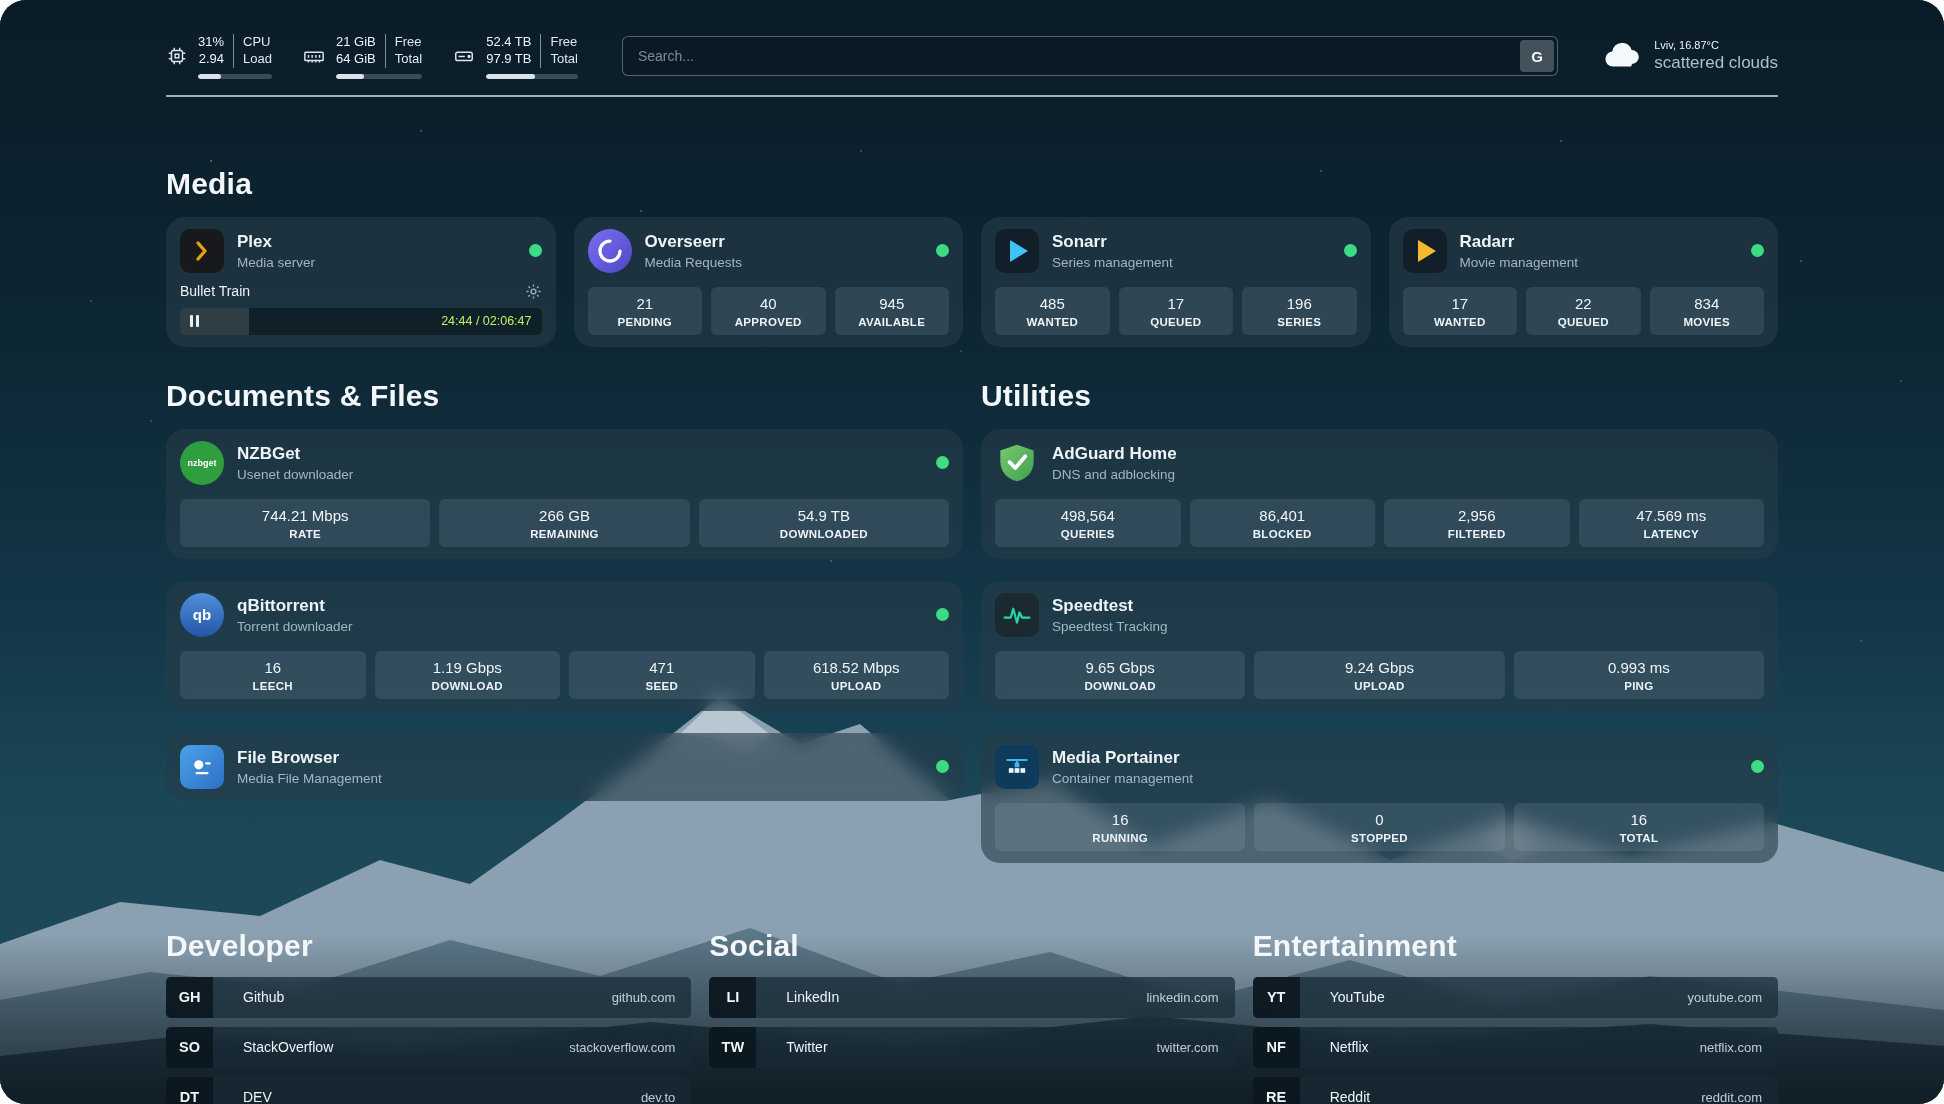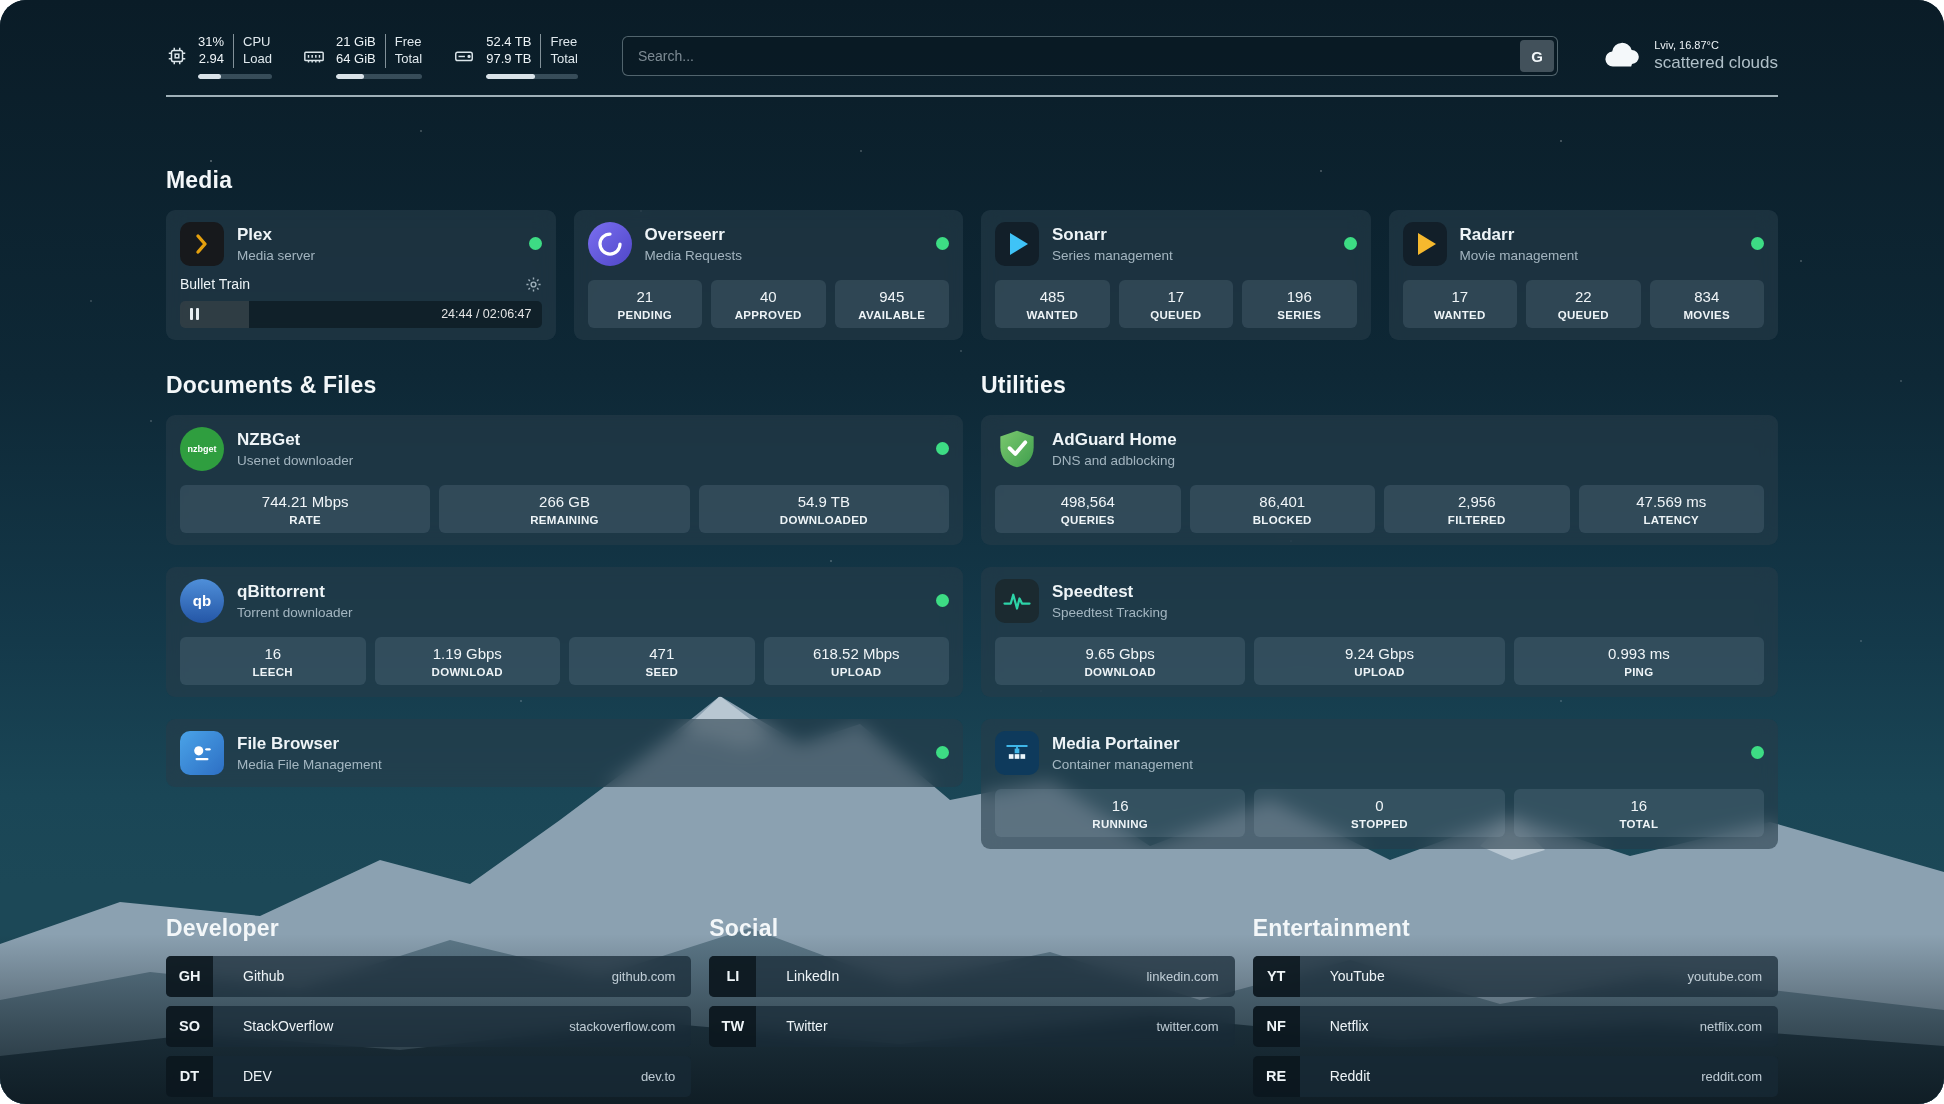--- a/index.html
+++ b/index.html
@@ -40,30 +40,30 @@
   .search input { flex:1; background:transparent; border:none; outline:none; color:#eef4f7; font-size:14px; padding:0 12px; font-family:inherit; }
   .search input::placeholder { color:rgba(200,212,220,.6); }
   .g-btn { width:34px; height:32px; border:none; border-radius:4px; background:rgba(215,228,235,.28); color:#f2f7fa; font-size:15px; font-weight:700; cursor:pointer; }
 
   .weather { display:flex; align-items:center; gap:12px; }
   .weather-loc { font-size:11px; }
   .weather-cond { font-size:17px; color:rgba(205,220,228,.85); margin-top:2px; }
 
   .divider { height:2px; background:rgba(210,225,232,.75); margin-top:16px; }
 
-  .section-title { font-size:23px; font-weight:600; letter-spacing:.2px; color:#f3f7f9; }
+  .section-title { font-size:30px; font-weight:600; letter-spacing:.2px; color:#f3f7f9; }
   .title-media { margin-top:70px; }
   .title-col { margin-bottom:16px; }
 
   
   .media-grid { display:grid; grid-template-columns:repeat(4,1fr); gap:18px; margin-top:16px; }
   .two-col { display:grid; grid-template-columns:1fr 1fr; gap:18px; margin-top:32px; }
   .col-cards { display:flex; flex-direction:column; gap:22px; }
 
-  .card { background:rgba(38,60,74,.6); backdrop-filter:blur(9px); border-radius:9px; padding:12px 14px; display:flex; flex-direction:column; }
+  .card { background:rgba(38,60,74,.6); backdrop-filter:blur(9px); border-radius:19px; padding:12px 14px; display:flex; flex-direction:column; }
   .card-head { display:flex; align-items:center; gap:13px; }
   .app-icon { width:44px; height:44px; border-radius:10px; flex:none; display:flex; align-items:center; justify-content:center; overflow:hidden; }
   .app-name { font-size:17px; font-weight:600; }
   .app-sub { font-size:13.5px; color:rgba(196,212,222,.8); margin-top:3px; }
   .status-dot { width:13px; height:13px; border-radius:50%; background:#3ddc84; margin-left:auto; flex:none; }
 
   .stat-grid { display:grid; gap:9px; margin-top:auto; padding-top:14px; }
   .cols-3 { grid-template-columns:repeat(3,1fr); }
   .cols-4 { grid-template-columns:repeat(4,1fr); }
   .stat { background:rgba(190,215,230,.12); border-radius:6px; text-align:center; padding:8px 4px 7px; }
@@ -71,21 +71,21 @@
   .stat-label { font-size:11.5px; font-weight:700; margin-top:4px; letter-spacing:.3px; }
 
   
   .player { margin-top:auto; padding-top:10px; }
   .player-top { display:flex; align-items:center; justify-content:space-between; font-size:14px; }
   .gear { color:rgba(200,215,225,.75); display:flex; cursor:pointer; }
   .player-bar { position:relative; margin-top:8px; height:27px; background:rgba(8,18,24,.55); border-radius:5px; display:flex; align-items:center; padding:0 10px; overflow:hidden; font-size:12.5px; }
   .player-fill { position:absolute; left:0; top:0; bottom:0; background:rgba(255,255,255,.13); }
   .pause { display:flex; gap:3px; z-index:1; }
   .pause i { display:block; width:3px; height:12px; background:#e8eff3; border-radius:1px; }
-  .player-time { margin-left:auto; z-index:1; color:#e5e5e5; }
+  .player-time { margin-left:auto; z-index:1; color:#bef264; }
 
   
   .icon-plex { background:#17191c; }
   .icon-overseerr { border-radius:50%; background:linear-gradient(135deg,#7b6ff0,#4f46c8); }
   .icon-sonarr,.icon-radarr { background:#121f29; }
   .tri { width:0; height:0; border-top:11px solid transparent; border-bottom:11px solid transparent; margin-left:4px; }
   .tri-cyan { border-left:18px solid #3fc3f7; }
   .tri-amber { border-left:18px solid #f6b92e; }
   .icon-nzbget { border-radius:50%; background:#2f9e3f; color:#fff; font-size:9px; font-weight:700; }
   .icon-qbit { border-radius:50%; background:linear-gradient(180deg,#4f8fd9,#2456a6); color:#fff; font-size:15px; font-weight:700; }

